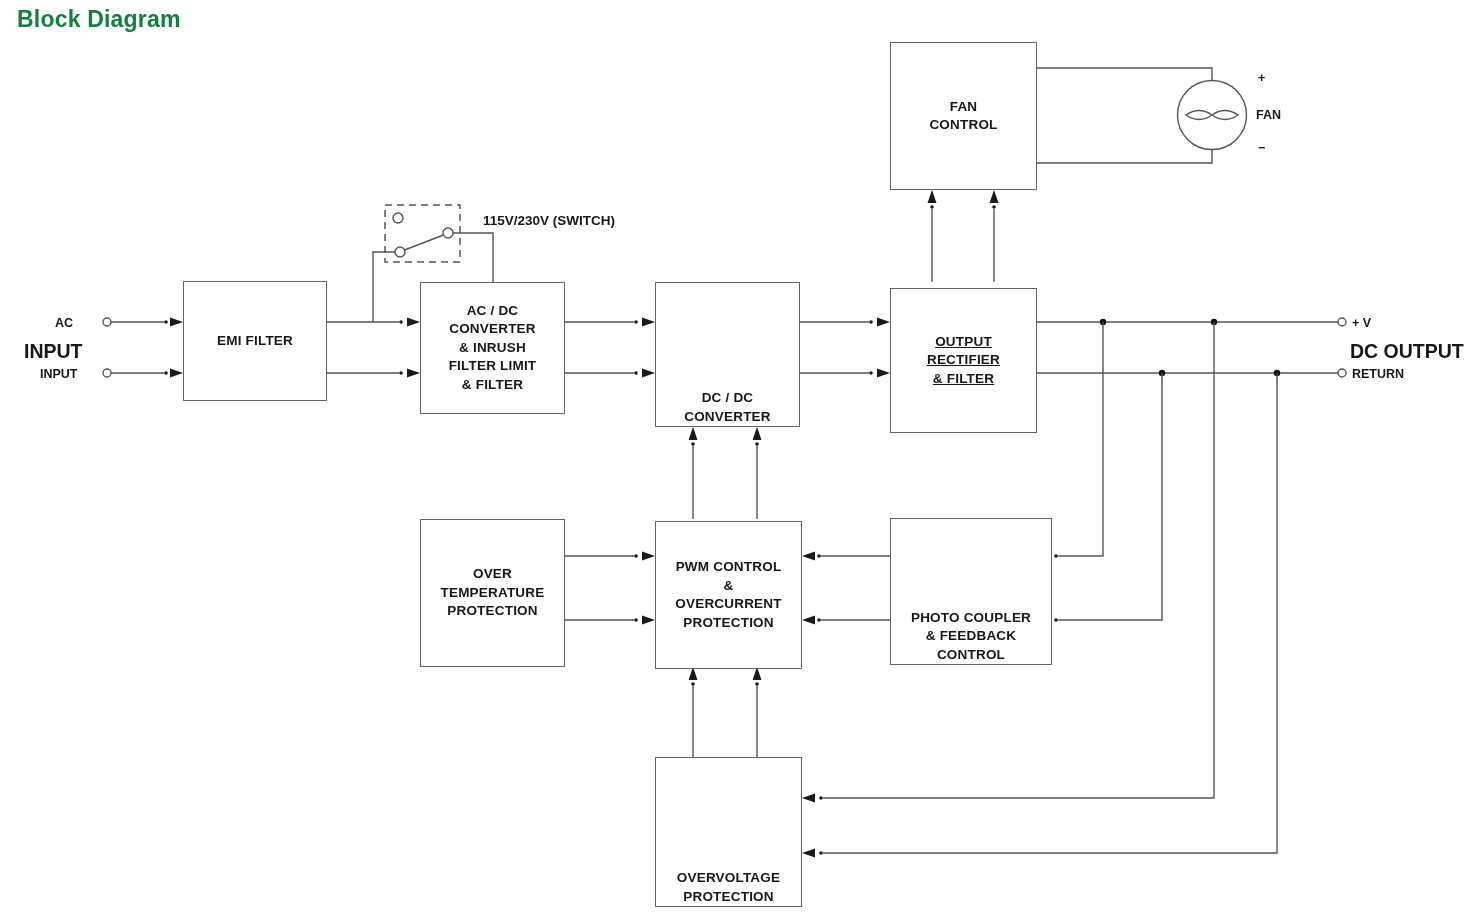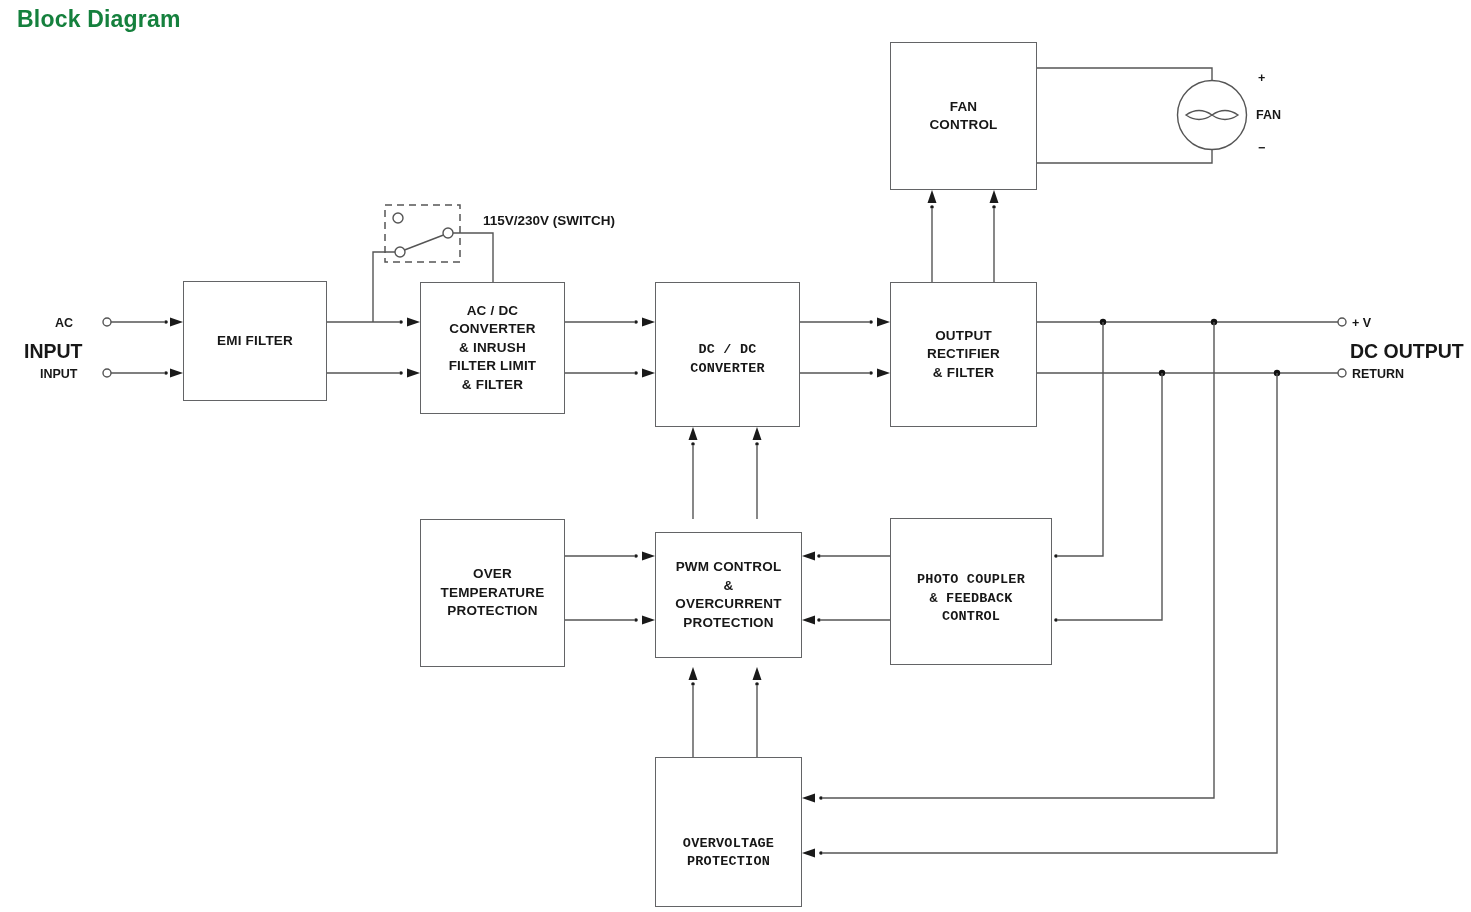--- a/index.html
+++ b/index.html
@@ -14,21 +14,21 @@
   .d{fill:#1a1a1a;}
   .ah{fill:#1a1a1a;stroke:none;}
   .jd{fill:#111;}
   .dash{fill:none;stroke:#555;stroke-width:1.5;stroke-dasharray:7 5;}
   .ow{stroke:#222;stroke-width:1.4;fill:none;}
   .of{fill:#111;stroke:none;}
   .block{position:absolute;border:1.6px solid #636466;background:#fff;box-sizing:border-box;
          display:flex;flex-direction:column;align-items:center;justify-content:center;
          text-align:center;font:bold 13.5px/18.5px "Liberation Sans",sans-serif;color:#171717;
          letter-spacing:.2px;}
-  .block.topalign{justify-content:center;font-family:Liberation Mono, monospace;}
+  .block.topalign{justify-content:flex-end;}
   .lbl{position:absolute;font:bold 12.5px/14px "Liberation Sans",sans-serif;color:#171717;white-space:nowrap;}
   .biglbl{position:absolute;font:bold 19.5px/22px "Liberation Sans",sans-serif;color:#171717;white-space:nowrap;}
   .ann{position:absolute;font:bold 13.5px/17px "Liberation Sans",sans-serif;color:#171717;white-space:nowrap;}
   .center{text-align:center;}
   .right{text-align:left;}
 </style>
 </head>
 <body>
 
 <div class="stage">
@@ -234,21 +234,21 @@
       </div>
   </div>
 
   <div class="block topalign" style="left:655px;top:282px;width:145px;height:145px;padding-top:10px;">
     <div>
         <div>DC / DC</div>
         <div>CONVERTER</div>
       </div>
   </div>
 
-  <div class="block" style="left:890px;top:282px;width:147px;height:145px;">
+  <div class="block" style="left:890px;top:288px;width:147px;height:145px;text-decoration:underline;">
     <div>
         <div>OUTPUT</div>
         <div>RECTIFIER</div>
         <div>&amp; FILTER</div>
       </div>
   </div>
 
   <div class="block" style="left:890px;top:42px;width:147px;height:148px;">
     <div>
         <div>FAN</div>
@@ -257,21 +257,21 @@
   </div>
 
   <div class="block" style="left:420px;top:519px;width:145px;height:148px;">
     <div>
         <div>OVER</div>
         <div>TEMPERATURE</div>
         <div>PROTECTION</div>
       </div>
   </div>
 
-  <div class="block" style="left:655px;top:532px;width:147px;height:126px;">
+  <div class="block" style="left:655px;top:521px;width:147px;height:148px;">
     <div>
         <div>PWM CONTROL</div>
         <div>&amp;</div>
         <div>OVERCURRENT</div>
         <div>PROTECTION</div>
       </div>
   </div>
 
   <div class="block topalign" style="left:890px;top:518px;width:162px;height:147px;padding-top:15px;">
     <div>

